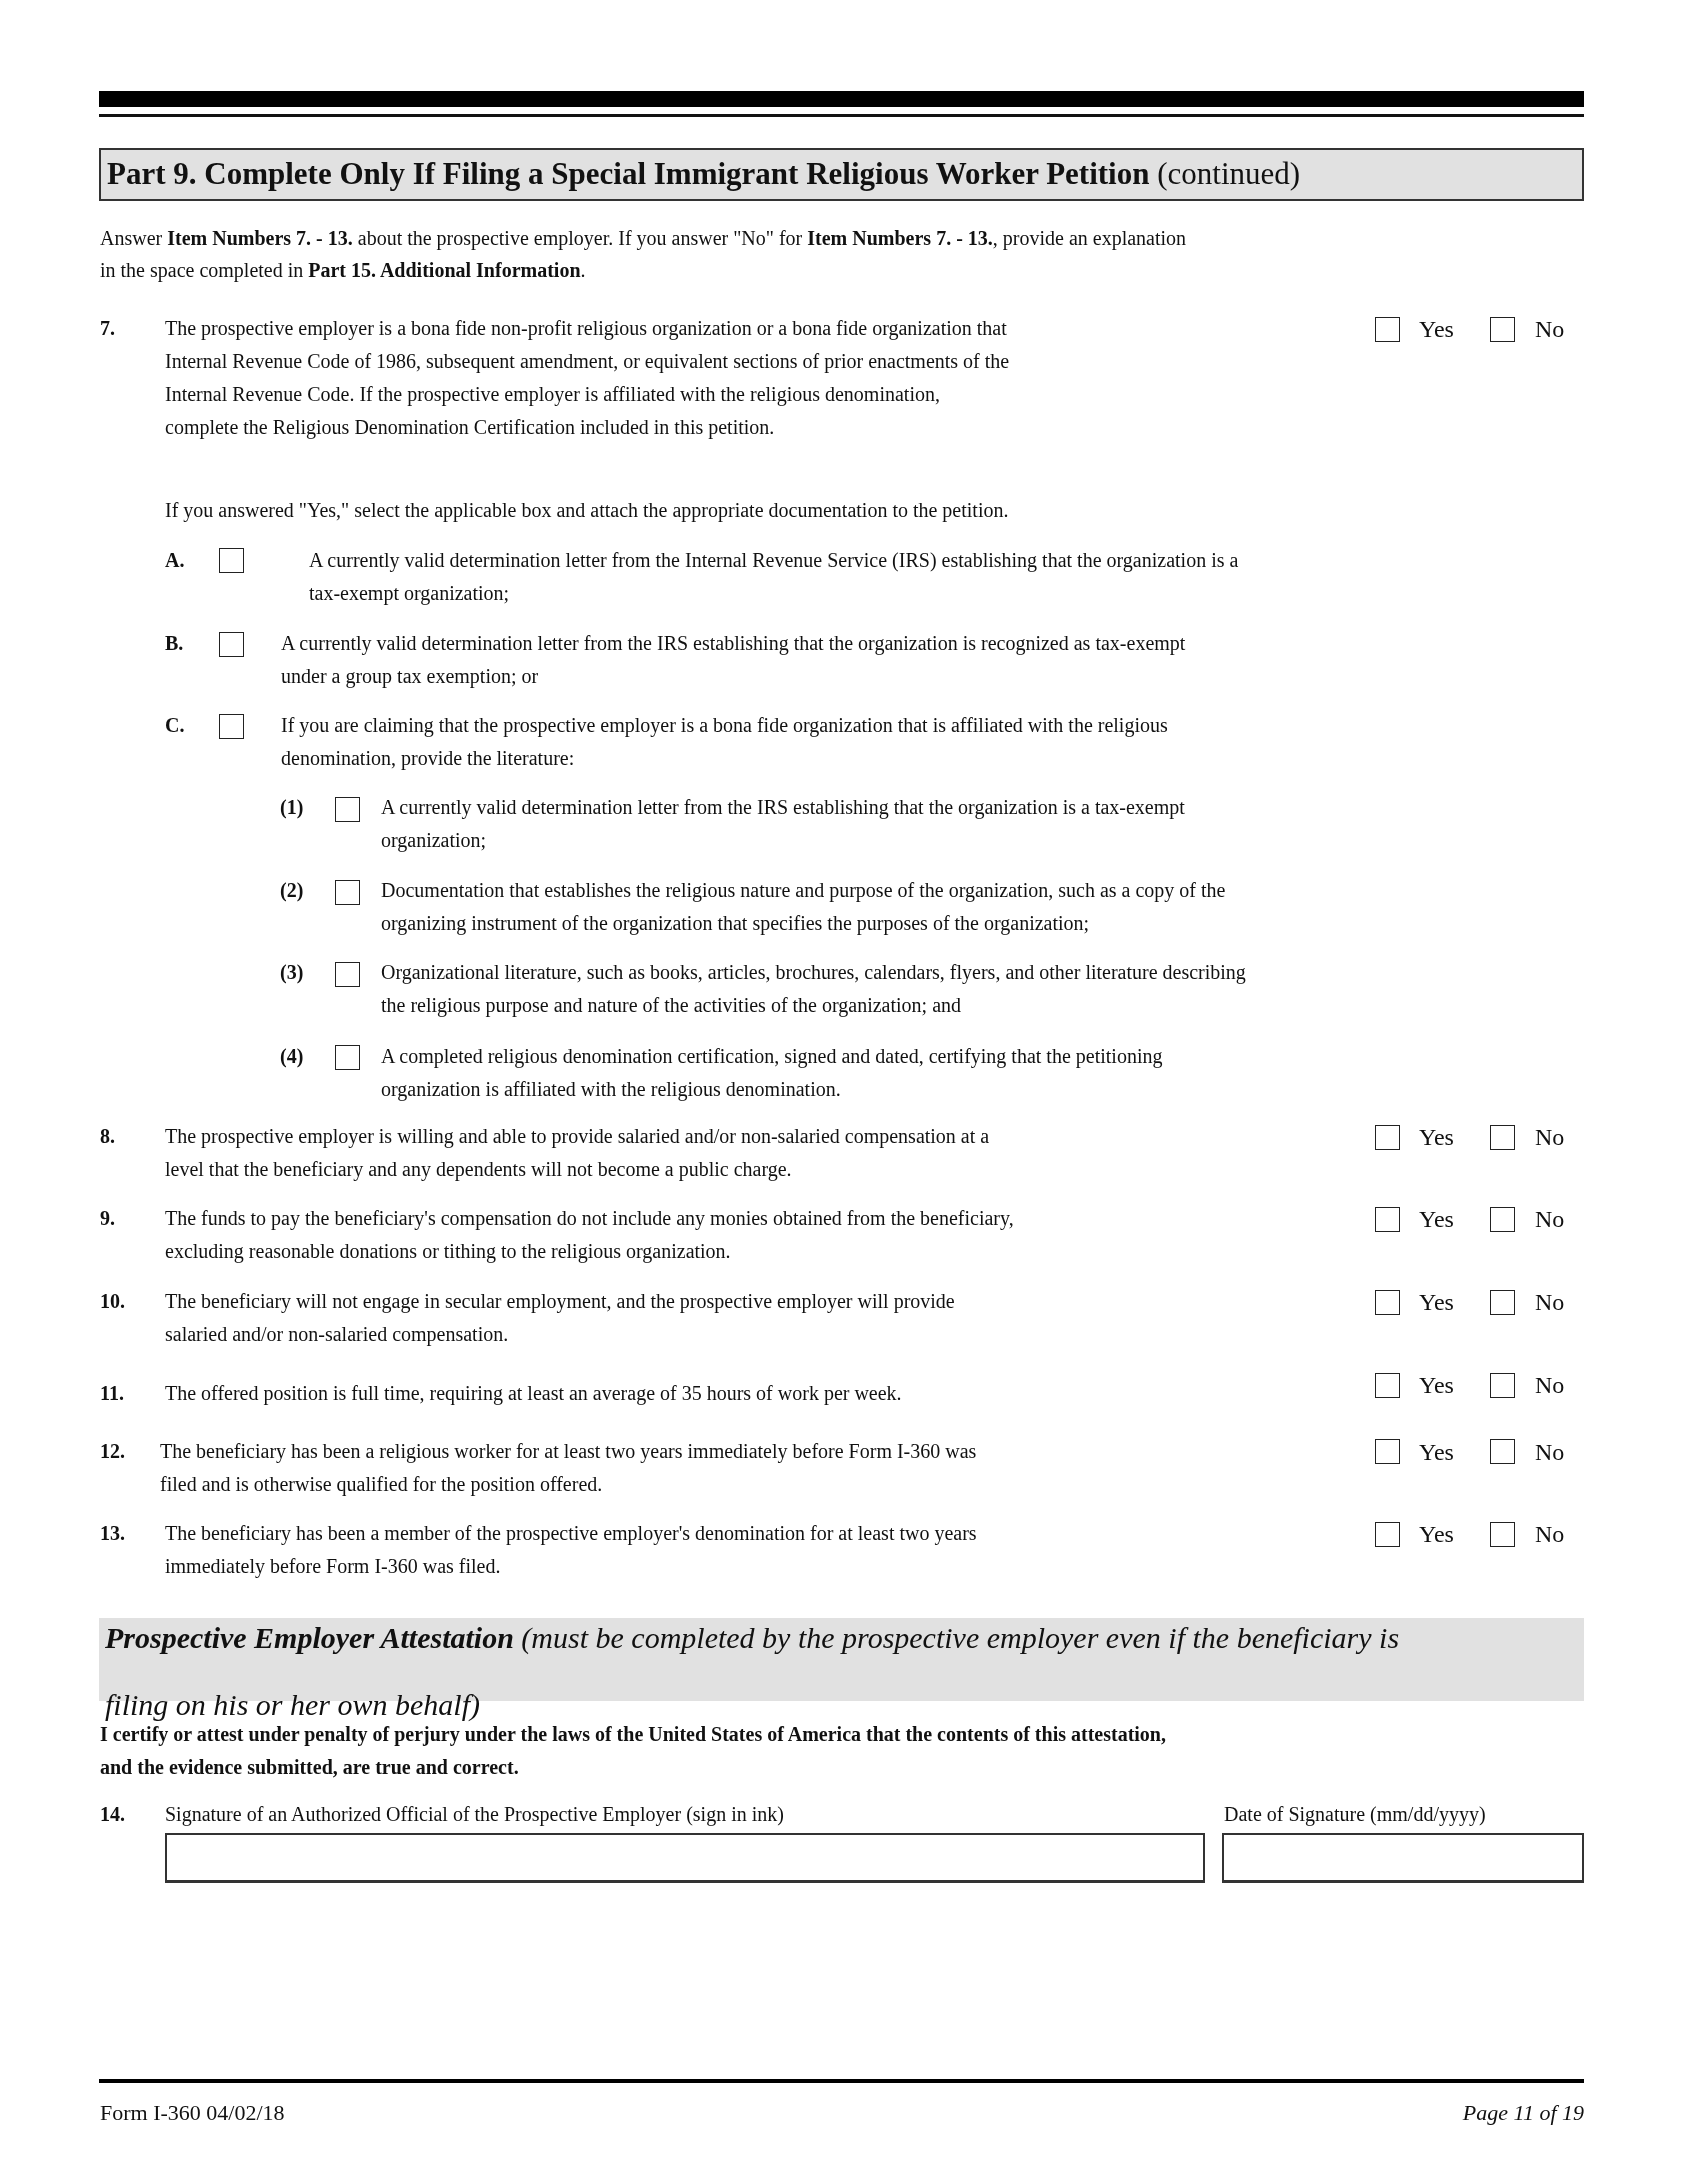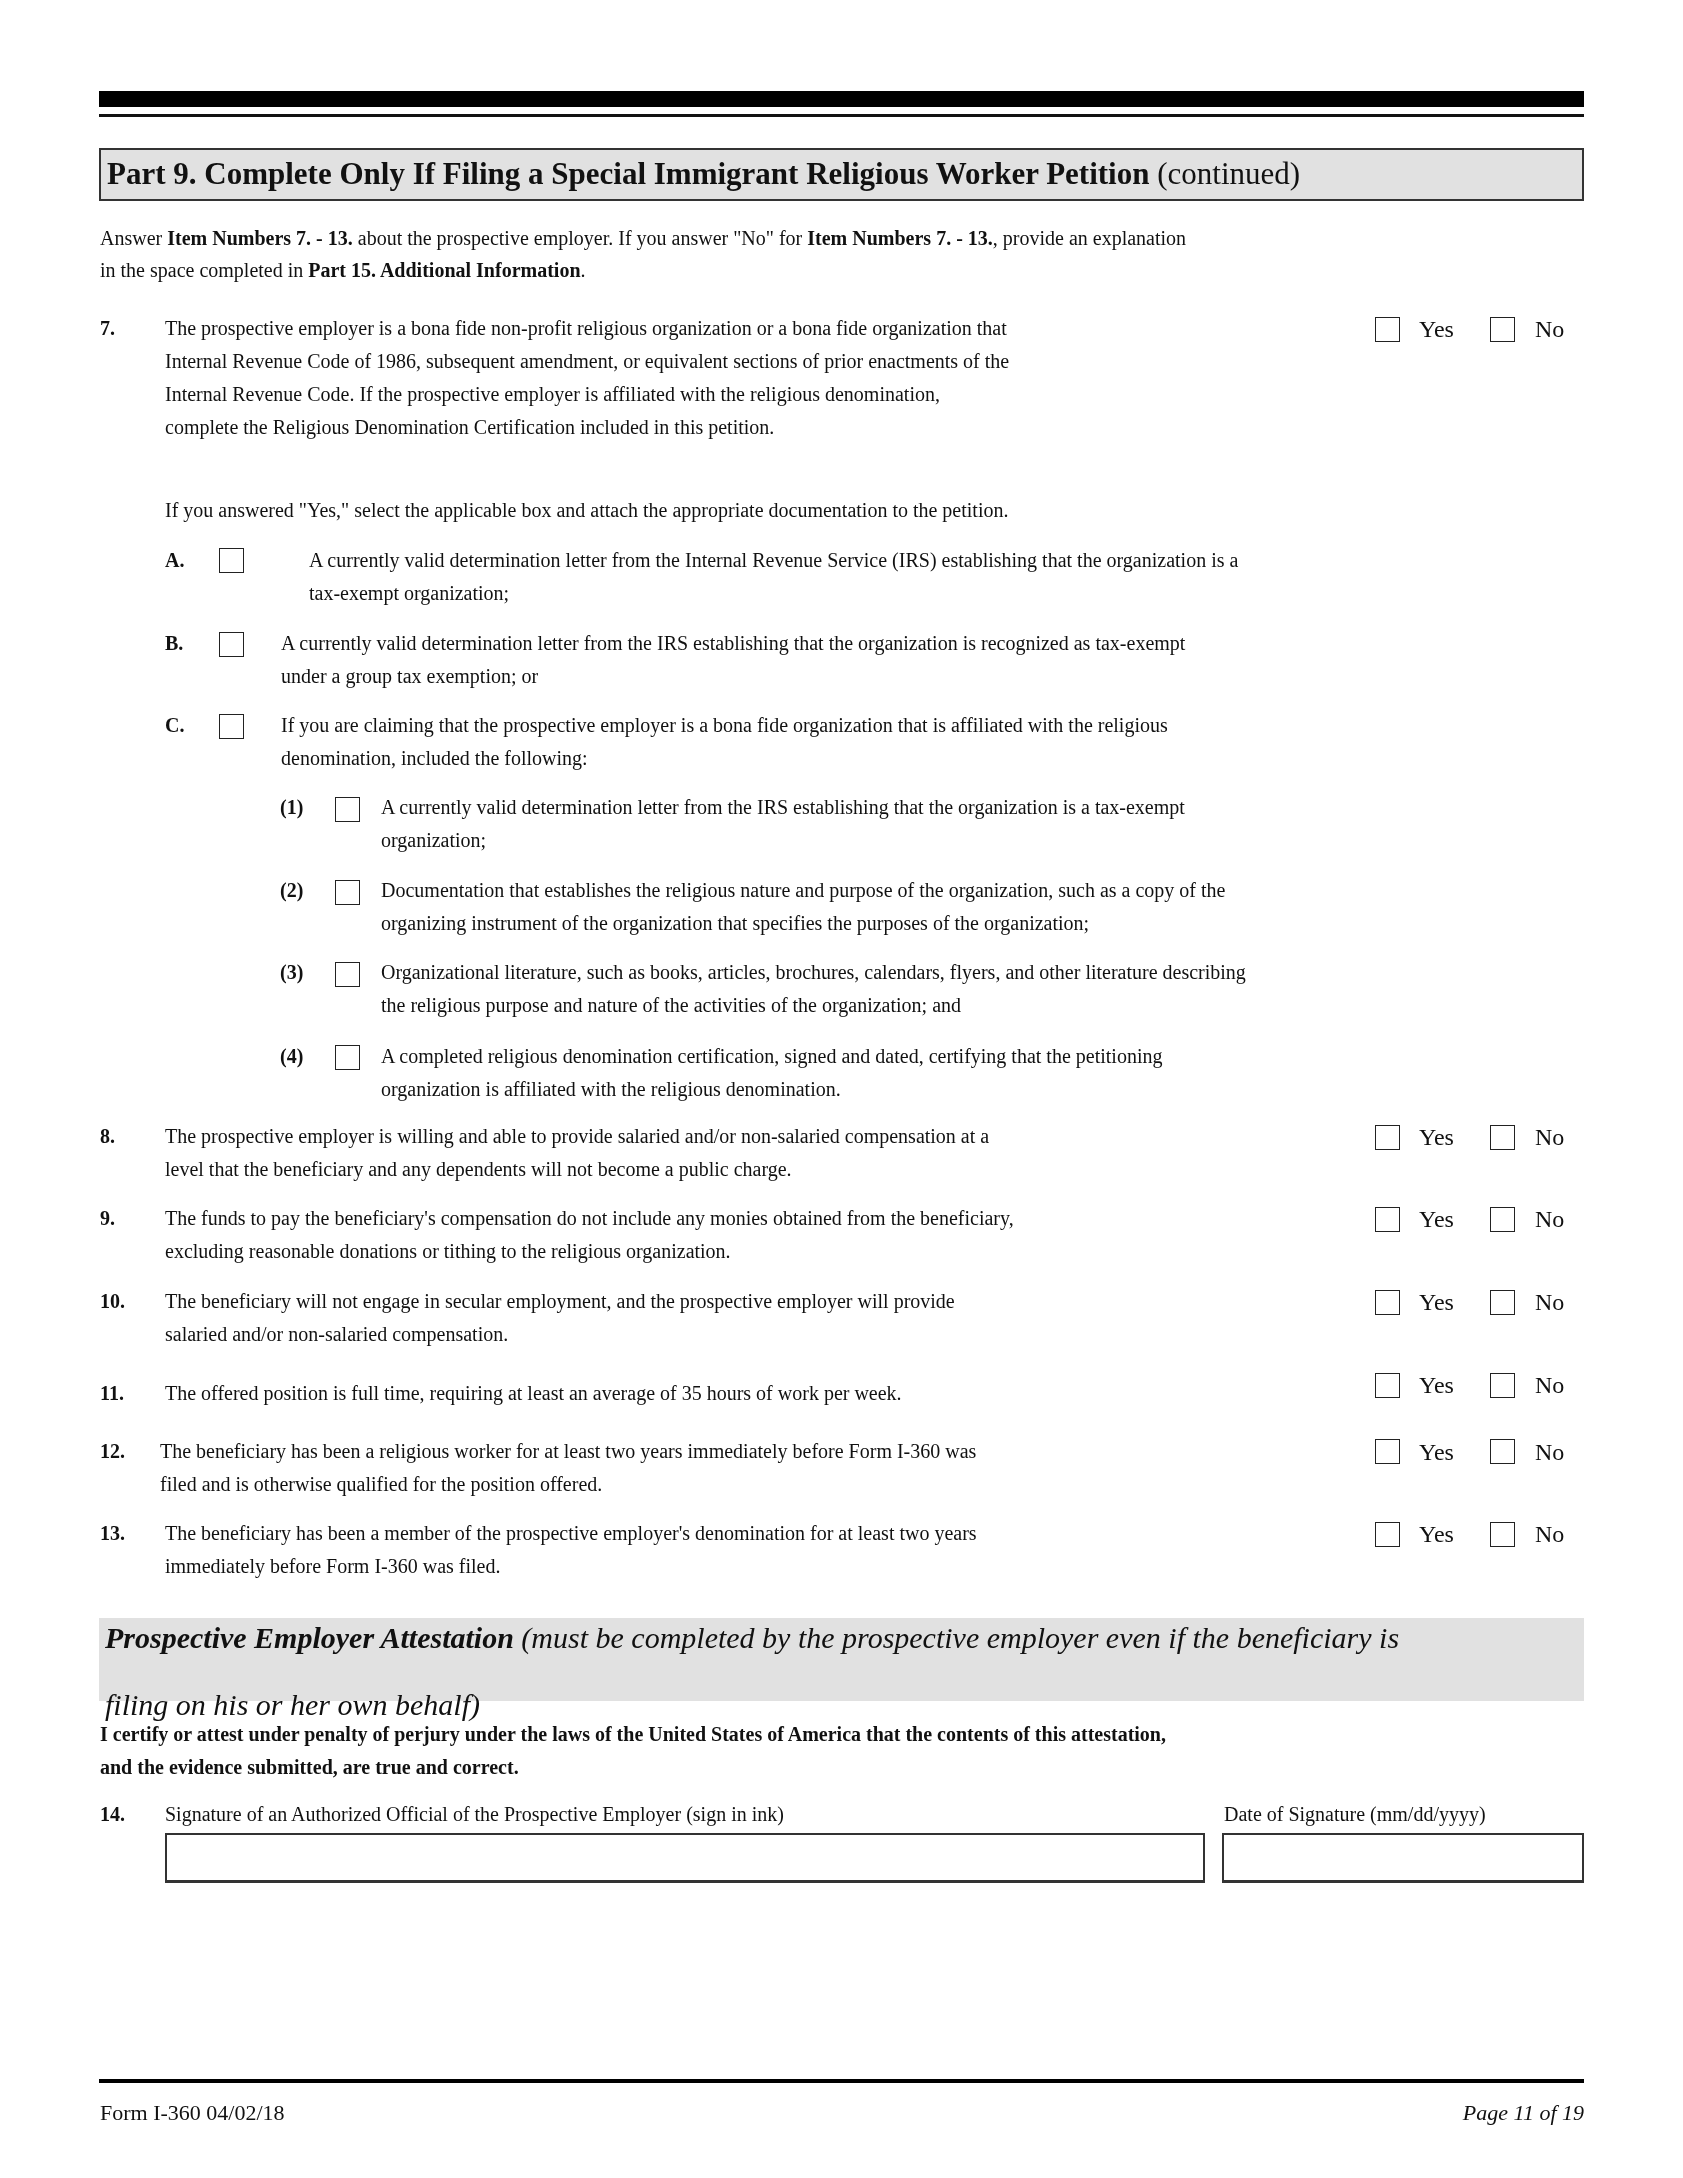--- a/index.html
+++ b/index.html
@@ -58,21 +58,21 @@
 <div class="cb" style="left:219px; top:632px;"></div>
 <div class="abs" style="left:281px; top:627px;">
   <div class="txt">A currently valid determination letter from the IRS establishing that the organization is recognized as tax-exempt</div>
   <div class="txt">under a group tax exemption; or</div>
 </div>
 
 <div class="abs txt b" style="left:165px; top:709px;">C.</div>
 <div class="cb" style="left:219px; top:714px;"></div>
 <div class="abs" style="left:281px; top:709px;">
   <div class="txt">If you are claiming that the prospective employer is a bona fide organization that is affiliated with the religious</div>
-  <div class="txt">denomination, included the following:</div>
+  <div class="txt">denomination, provide the literature:</div>
 </div>
 
 <div class="abs txt b" style="left:280px; top:791px;">(1)</div>
 <div class="cb" style="left:335px; top:797px;"></div>
 <div class="abs" style="left:381px; top:791px;">
   <div class="txt">A currently valid determination letter from the IRS establishing that the organization is a tax-exempt</div>
   <div class="txt">organization;</div>
 </div>
 
 <div class="abs txt b" style="left:280px; top:874px;">(2)</div>

